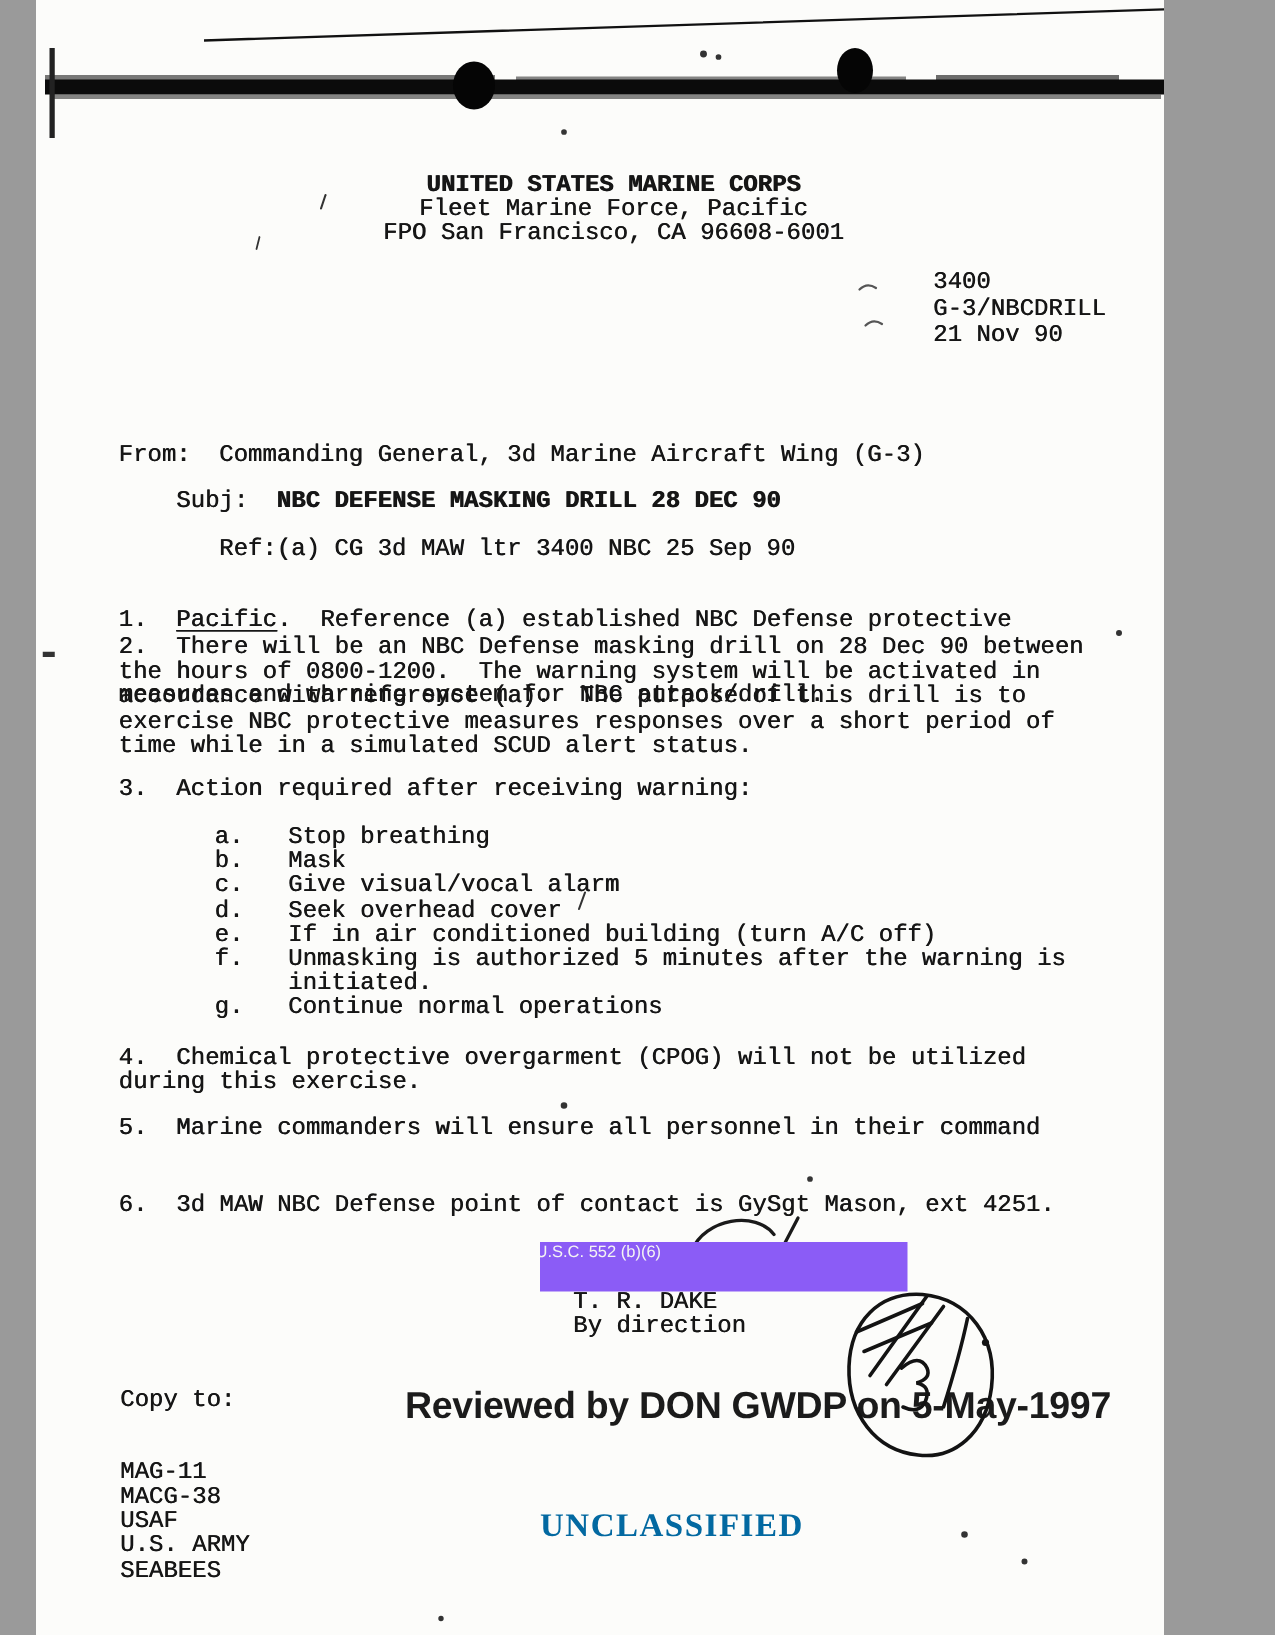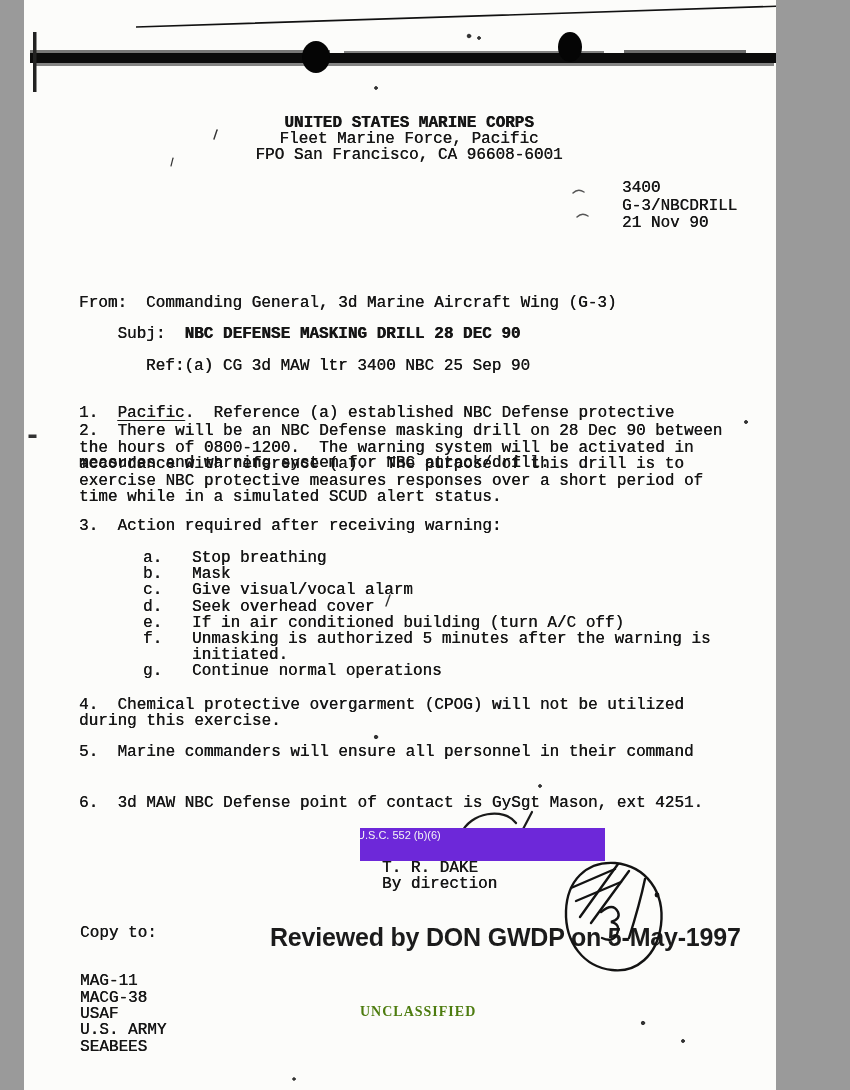--- a/index.html
+++ b/index.html
@@ -26,40 +26,40 @@
   #para2{left:55px;top:423px;line-height:16.6px;}
   #para3{left:55px;top:517px;}
   #actions{left:119px;top:550px;line-height:16.2px;}
   .action-row{display:flex;}
   .action-letter{display:inline-block;width:49px;white-space:pre;}
   #para4{left:55px;top:697px;line-height:16.3px;}
   #para5{left:55px;top:744px;line-height:16.3px;}
   #para6{left:55px;top:794px;}
 
   #redaction{
-    left:336px;top:828px;width:245px;height:33px;background:#6d28d9;z-index:8;
+    left:336px;top:828px;width:245px;height:33px;background:#8b5cf6;z-index:8;
     overflow:hidden;
   }
   #redaction .redlabel{
     display:block;margin:1px 0 0 -3px;color:#f4f4f4;
     font-family:"Liberation Sans",sans-serif;font-size:11px;line-height:13px;white-space:pre;
   }
   #sig-name{left:358px;top:859px;z-index:1;text-align:center;}
   #sig-by{left:358px;top:875px;}
   #copyto{left:56px;top:892px;line-height:16.3px;}
 
   #stamp{
     left:246px;top:923px;z-index:2;
     font-family:"Liberation Sans",sans-serif;font-weight:bold;
     font-size:25px;color:#1b1b1b;white-space:pre;letter-spacing:-0.2px;
   }
   #classification{
     left:336px;top:1004px;z-index:1;
     font-family:"Liberation Serif","DejaVu Serif",serif;font-weight:bold;
-    font-size:14px;letter-spacing:1px;color:#4d7c0f;white-space:pre;text-align:center;
+    font-size:22px;letter-spacing:1px;color:#0369a1;white-space:pre;text-align:center;
   }
   #artifacts{left:0;top:0;z-index:7;pointer-events:none;}
 </style>
 </head>
 <body>
 
 <div class="page">
 
   <svg id="artifacts" class="abs" width="850" height="1090" viewBox="0 0 850 1090">
     <g stroke="#111" fill="none">

